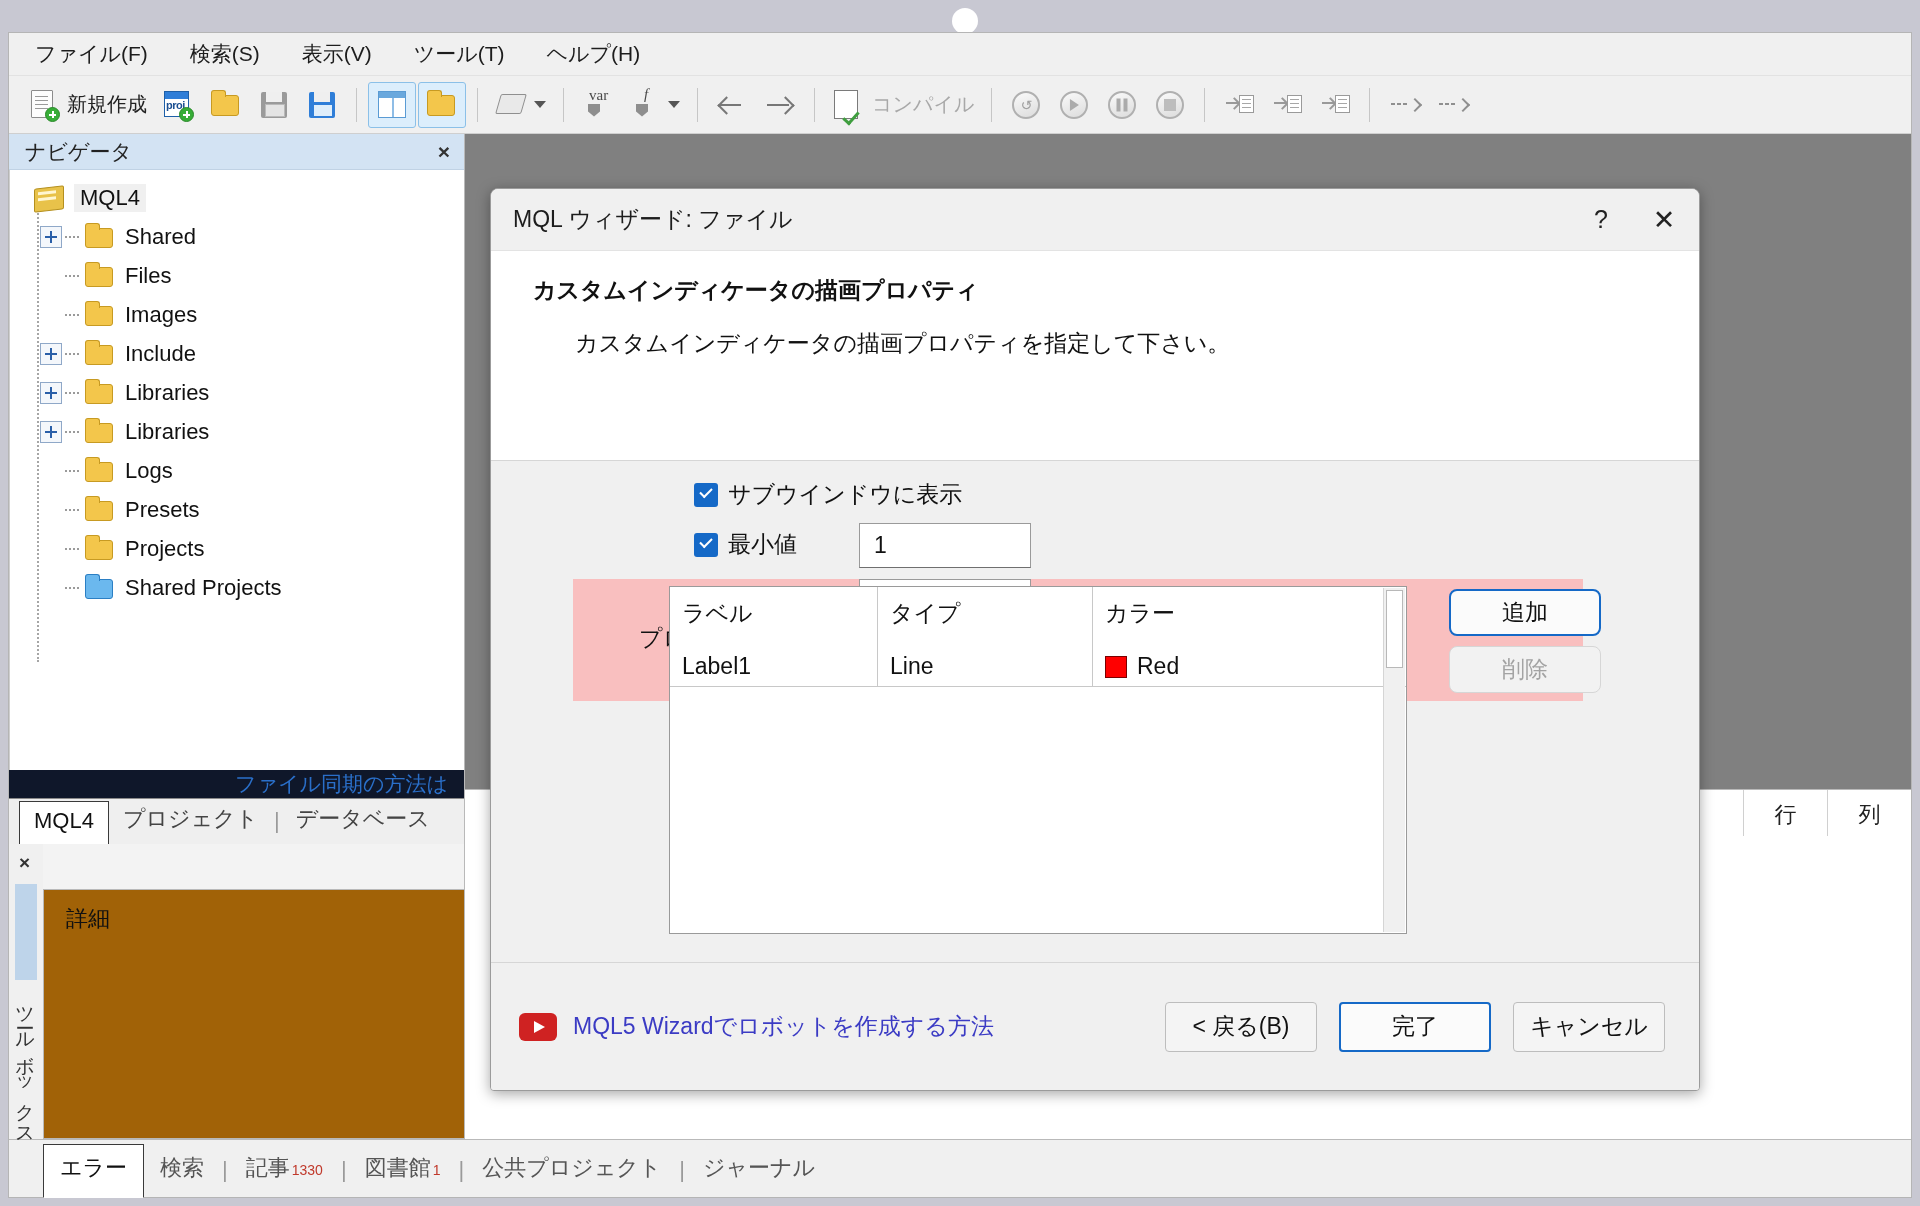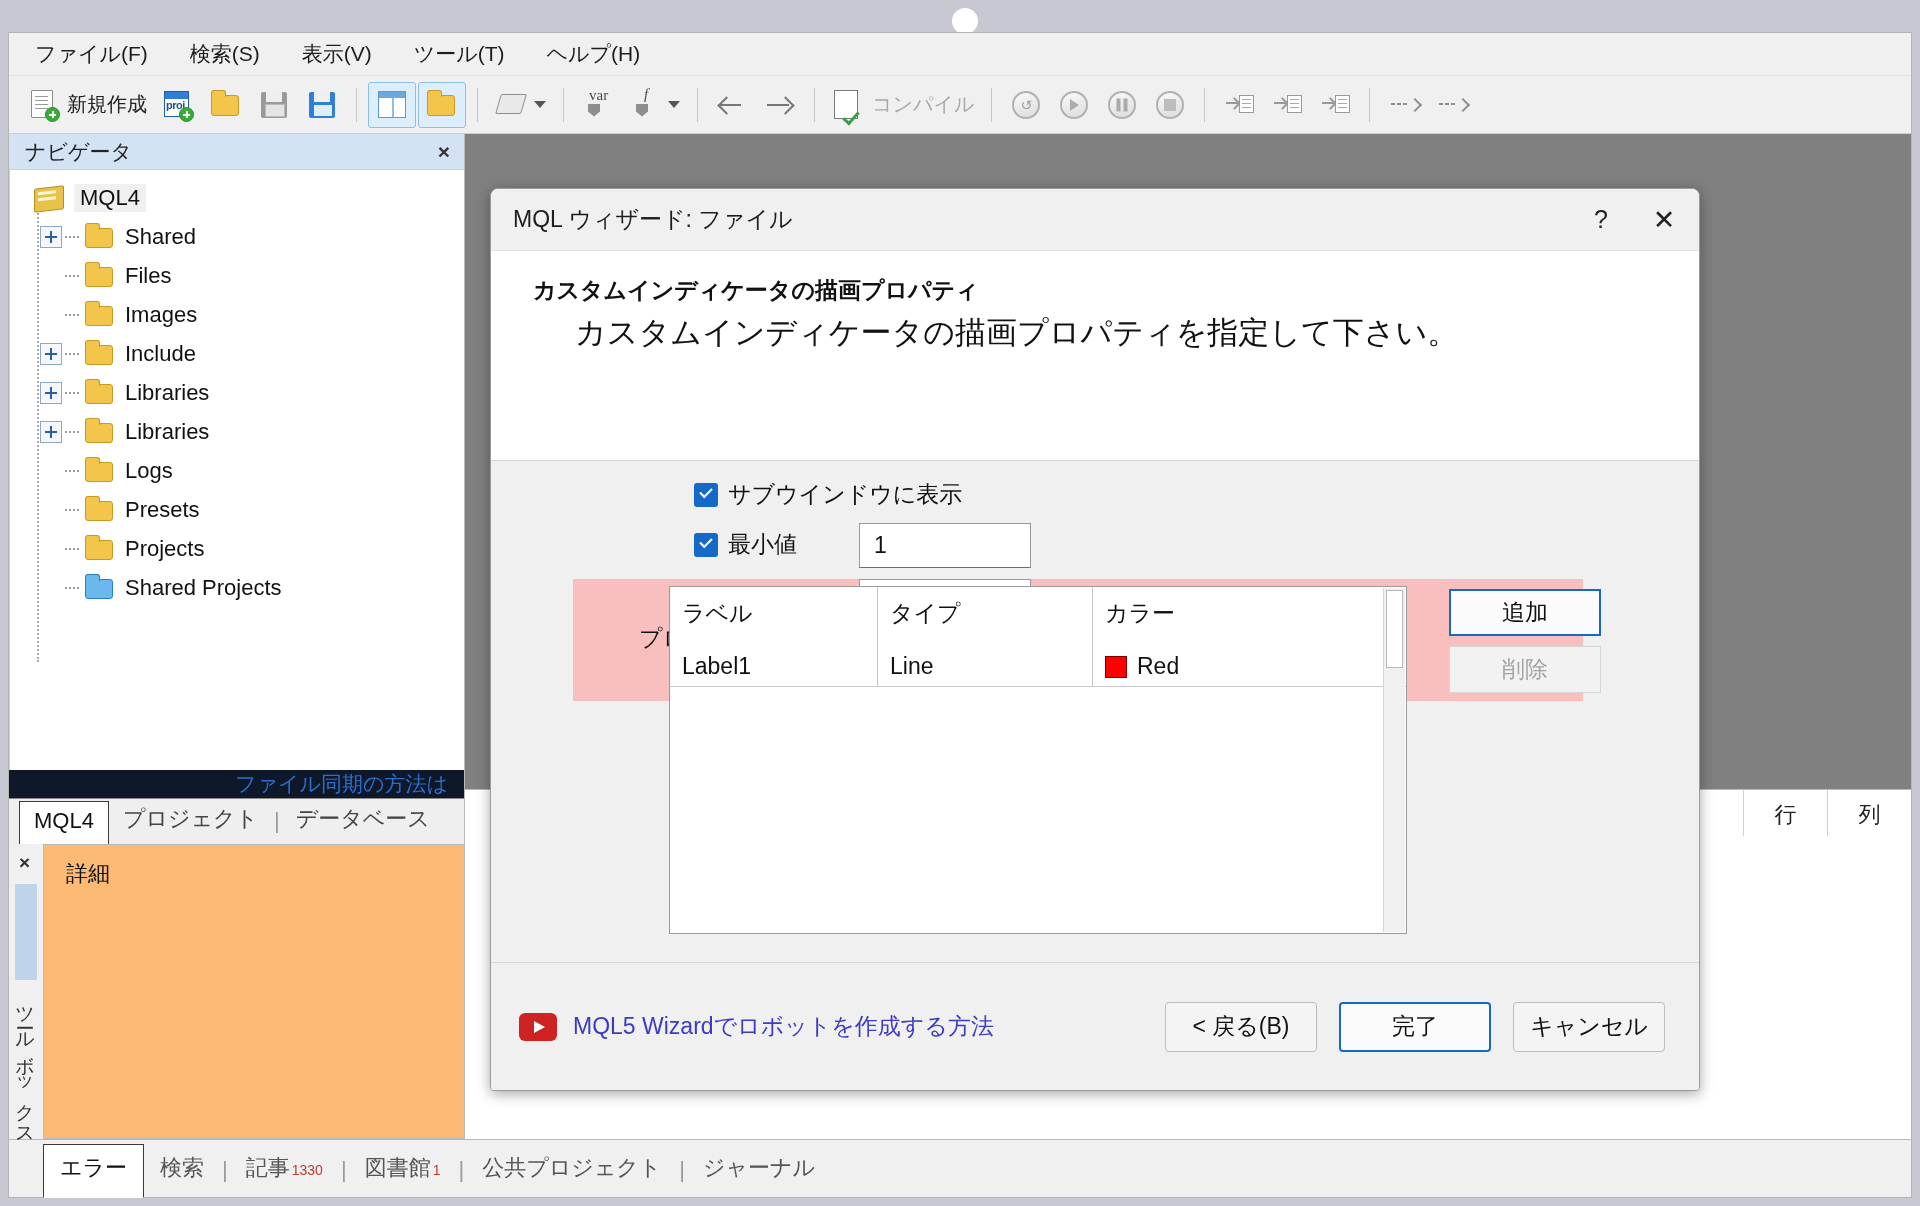--- a/index.html
+++ b/index.html
@@ -154,22 +154,22 @@
   .ntab.active { background:#fff; border:1px solid #3a3a3a; border-bottom:1px solid #fff;
                  color:#111; margin-bottom:-1px; }
 
   
   .toolbox { flex:1 1 auto; display:flex; min-height:0; background:#f3f3f3; }
   .tbx-rail { width:34px; flex:0 0 34px; background:#f0f0f0; position:relative; }
   .tbx-rail .x { position:absolute; left:10px; top:8px; font-size:19px; font-weight:bold; color:#333; }
   .tbx-rail .vt { position:absolute; left:3px; top:150px; writing-mode:vertical-rl;
                   font-size:19px; color:#333; letter-spacing:2px; }
   .tbx-rail .hl { position:absolute; left:6px; top:40px; width:22px; height:96px; background:#bed4ea; }
-  .tbx-main { flex:1 1 auto; background:#fdba74; border:1px solid #b9b9b9; border-right:none;
-              display:flex; flex-direction:column; min-width:0;}
+  .tbx-main { flex:1 1 auto; background:#a16207; border:1px solid #b9b9b9; border-right:none;
+              display:flex; flex-direction:column; min-width:0;margin-top:45px;}
   .tbx-main .det { font-size:22px; color:#111; padding:14px 0 0 22px; }
 
   
   .btabs { height:58px; flex:0 0 auto; background:#f0f0f0; display:flex; align-items:flex-end;
            padding-left:34px; border-top:1px solid #b9b9b9;}
   .btab { font-size:22px; color:#555; padding:8px 16px 14px; white-space:nowrap;
           display:flex; align-items:baseline; gap:2px; }
   .btab.active { background:#fff; color:#111; border:1px solid #3a3a3a;
                  border-bottom:1px solid #fff; margin-bottom:-1px; }
   .btab .sub { font-size:14px; color:#c0392b; }
@@ -193,21 +193,21 @@
   .dlg .title { height:62px; flex:0 0 auto; background:#f0f0f0;
                 display:flex; align-items:center; padding-left:22px;
                 border-bottom:1px solid #e3e3e3; }
   .dlg .title .t { font-size:23px; color:#1d1d1d; flex:1; }
   .dlg .title .qm { width:56px; text-align:center; font-size:25px; color:#222; }
   .dlg .title .cl { width:70px; text-align:center; font-size:27px; color:#222; }
 
   .dlg .head { background:#ffffff; padding:24px 0 0 42px; height:210px; flex:0 0 auto;
                border-bottom:1px solid #d6d6d6; }
   .dlg .head .h1 { font-size:23px; font-weight:bold; color:#111; }
-  .dlg .head .h2 { font-size:31px; color:#111; margin-top:6px; padding-left:42px; }
+  .dlg .head .h2 { font-size:23px; color:#111; margin-top:22px; padding-left:42px; }
 
   .dlg .content { flex:1 1 auto; position:relative; padding:12px; min-height:0; }
 
   .row { display:flex; align-items:center; }
   .cbx { width:24px; height:24px; border-radius:3px; background:#1569c7;
          position:relative; flex:0 0 auto; }
   .cbx::after { content:""; position:absolute; left:6px; top:5px; width:10px; height:5px;
          border-left:2.5px solid #fff; border-bottom:2.5px solid #fff; transform:rotate(-45deg); }
   .cl-label { font-size:23px; color:#111; margin-left:10px; white-space:nowrap; }
   .tfield { height:45px; background:#fff; border:1px solid #9a9a9a;
@@ -229,21 +229,21 @@
                 display:flex; align-items:center; }
   .c1 { width:208px; } .c2 { width:215px; } .c3 { flex:1 1 auto; border-right:none !important; }
   .swatch { width:22px; height:22px; background:#ff0000; border:1px solid #7a0000;
             margin-right:10px; flex:0 0 auto; }
   .scrollbar { position:absolute; right:1px; top:1px; width:22px; bottom:1px;
                background:#f0f0f0; border-left:1px solid #d5d5d5; }
   .scrollbar .thumb { position:absolute; left:2px; top:2px; right:2px; height:78px;
                       background:#fff; border:1px solid #b8b8b8; }
 
   .sidebtn { position:absolute; right:0; width:152px; height:47px;
-             background:#f4f4f4; border:1px solid #bdbdbd; border-radius:0;
+             background:#f4f4f4; border:1px solid #bdbdbd; border-radius:8px;
              display:flex; align-items:center; justify-content:center;
              font-size:23px; color:#111; }
   .sidebtn.focus { border:2px solid #1569c7; background:#fbfbfb; }
   .sidebtn.disabled { color:#a3a3a3; border-color:#d6d6d6; background:#f2f2f2; }
 
   .dlg .footer { flex:0 0 auto; height:128px; background:#f0f0f0;
                  border-top:1px solid #d6d6d6; display:flex; align-items:center;
                  padding:0 34px 0 28px; gap:0; }
   .yt { width:38px; height:28px; background:#cf2222; border-radius:6px; position:relative; flex:0 0 auto;}
   .yt::after { content:""; position:absolute; left:15px; top:8px; width:0; height:0;

